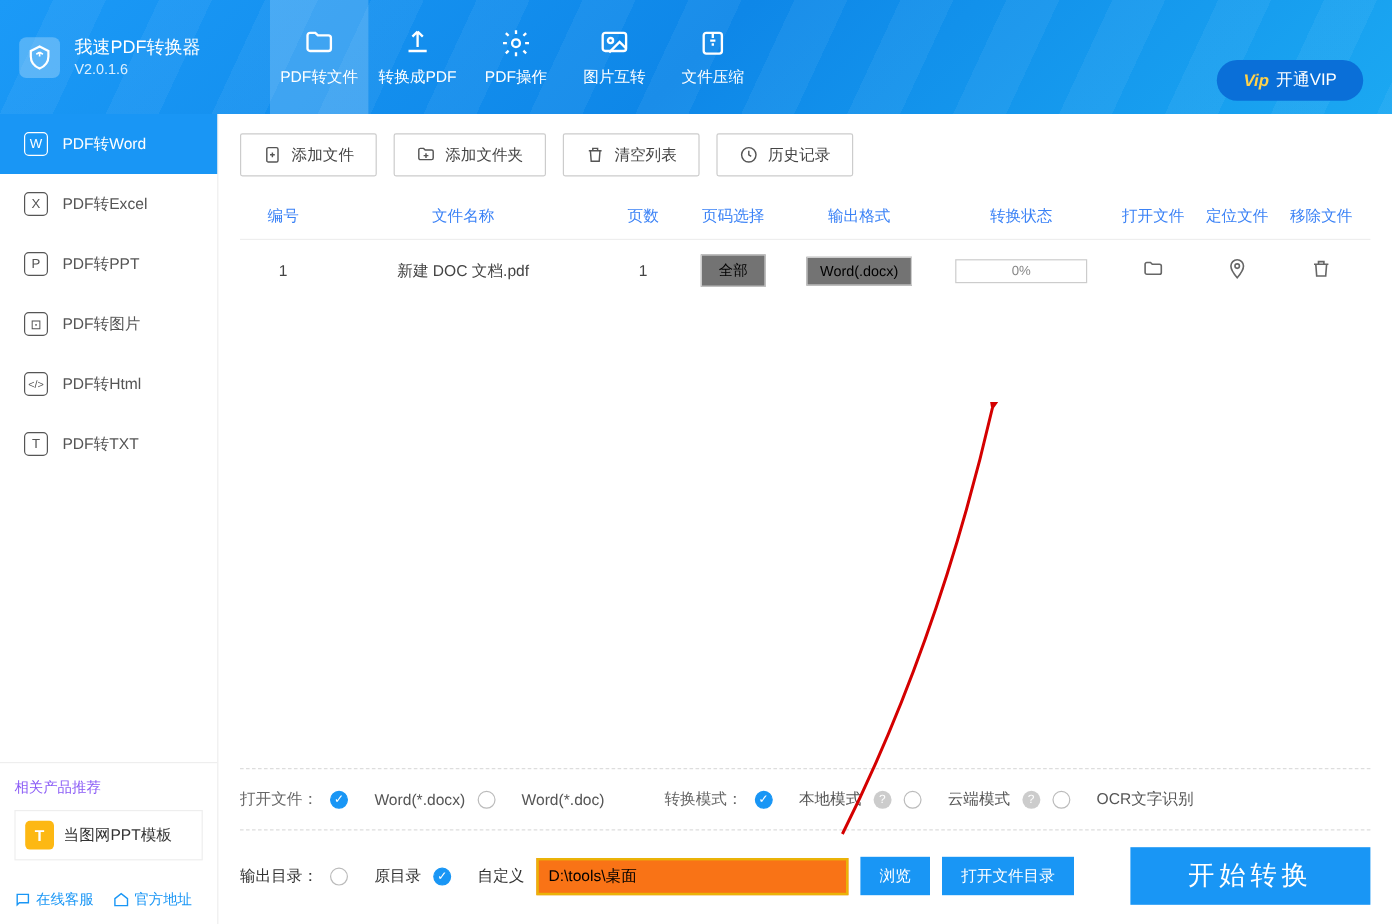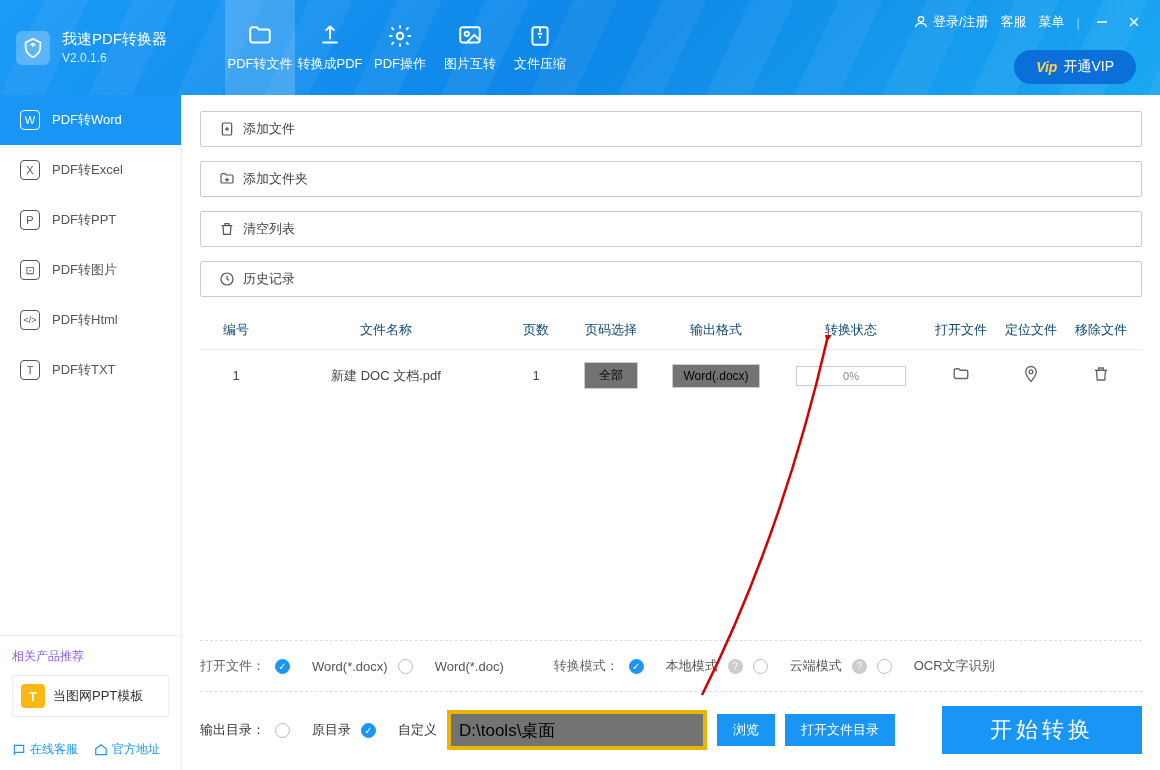--- a/index.html
+++ b/index.html
@@ -7,21 +7,21 @@
 
 
 .header { height: 95px; background: linear-gradient(135deg, #1b9af7 0%, #0e87e8 50%, #1ba8f2 100%); display: flex; align-items: stretch; position: relative; overflow: hidden; }
 .header::before { content: ""; position: absolute; top: 0; left: 0; right: 0; bottom: 0; background: repeating-linear-gradient(115deg, transparent 0 40px, rgba(255,255,255,0.05) 40px 80px); pointer-events: none; }
 .logo-block { display: flex; align-items: center; padding: 0 16px; width: 225px; position: relative; }
 .logo-icon { width: 34px; height: 34px; background: rgba(255,255,255,0.25); border-radius: 6px; display: flex; align-items: center; justify-content: center; margin-right: 12px; }
 .logo-title { color: #fff; font-size: 15px; font-weight: 500; }
 .logo-ver { color: rgba(255,255,255,0.85); font-size: 12px; margin-top: 2px; }
 
 .nav { display: flex; height: 100%; position: relative; }
-.nav-item { width: 70px; display: flex; flex-direction: column; align-items: center; justify-content: center; color: #fff; cursor: pointer; font-size: 13px; gap: 6px; }
+.nav-item { width: 82px; display: flex; flex-direction: column; align-items: center; justify-content: center; color: #fff; cursor: pointer; font-size: 13px; gap: 6px; }
 .nav-item.active { background: rgba(255,255,255,0.18); }
 .nav-icon { width: 26px; height: 26px; }
 
 .header-right { position: absolute; top: 12px; right: 16px; display: flex; align-items: center; gap: 12px; color: #fff; font-size: 13px; }
 .header-right .link { cursor: pointer; }
 .win-btn { width: 20px; height: 20px; display: inline-flex; align-items: center; justify-content: center; cursor: pointer; }
 .vip-btn { position: absolute; right: 24px; top: 50px; background: #0a6fd8; color: #fff; padding: 8px 22px; border-radius: 20px; font-size: 14px; display: flex; align-items: center; gap: 6px; cursor: pointer; }
 
 
 .body { display: flex; height: calc(100% - 95px); }
@@ -31,25 +31,25 @@
 .side-icon { width: 20px; height: 20px; display: inline-flex; align-items: center; justify-content: center; border: 1.5px solid currentColor; border-radius: 4px; font-size: 11px; font-weight: 500; }
 .side-bottom { margin-top: auto; padding: 12px; border-top: 1px solid #eee; }
 .side-b-title { color: #8b5cf6; font-size: 12px; margin-bottom: 10px; }
 .promo { display: flex; align-items: center; gap: 8px; padding: 8px; border: 1px solid #eee; cursor: pointer; font-size: 13px; }
 .promo-icon { width: 24px; height: 24px; background: #fdb813; border-radius: 4px; display: flex; align-items: center; justify-content: center; color: #fff; font-weight: bold; }
 .side-footer { display: flex; gap: 16px; padding: 12px; font-size: 12px; }
 .side-footer a { color: #1996f5; display: flex; align-items: center; gap: 4px; cursor: pointer; }
 
 
 .main { flex: 1; display: flex; flex-direction: column; padding: 16px 18px; position: relative; }
-.toolbar { display: flex; gap: 14px; margin-bottom: 14px; flex-direction: column; }
+.toolbar { display: flex; gap: 14px; margin-bottom: 14px; }
 .tbtn { border: 1px solid #ccc; background: #fff; padding: 8px 18px; display: flex; align-items: center; gap: 8px; cursor: pointer; font-size: 13px; color: #444; border-radius: 2px; }
 .tbtn svg { width: 16px; height: 16px; }
 
-.table-head { display: flex; padding: 10px 6px; color: #0c4a6e; border-bottom: 1px solid #eee; font-size: 13px; align-items: flex-end; }
+.table-head { display: flex; padding: 10px 6px; color: #3b82f6; border-bottom: 1px solid #eee; font-size: 13px; align-items: flex-end; }
 .table-row { display: flex; padding: 12px 6px; align-items: center; font-size: 13px; color: #444; }
 .col-id { width: 60px; text-align: center; }
 .col-name { width: 240px; text-align: center; }
 .col-pages { width: 60px; text-align: center; }
 .col-sel { width: 90px; text-align: center; }
 .col-fmt { width: 120px; text-align: center; }
 .col-status { width: 150px; text-align: center; }
 .col-open { width: 70px; text-align: center; }
 .col-locate { width: 70px; text-align: center; }
 .col-remove { width: 70px; text-align: center; }
@@ -61,21 +61,21 @@
 .bottom-panel { margin-top: auto; }
 .opt-row { display: flex; align-items: center; gap: 10px; padding: 16px 0; color: #555; border-top: 1px dashed #ddd; }
 .opt-row .label { color: #666; }
 .radio { display: inline-flex; align-items: center; gap: 22px; cursor: pointer; }
 .radio-dot { width: 15px; height: 15px; border: 1.5px solid #bbb; border-radius: 50%; display: inline-flex; align-items: center; justify-content: center; }
 .radio.checked .radio-dot { border-color: #1996f5; background: #1996f5; }
 .radio.checked .radio-dot::after { content: "✓"; color: #fff; font-size: 10px; }
 .help-icon { width: 15px; height: 15px; border-radius: 50%; background: #ccc; color: #fff; font-size: 10px; display: inline-flex; align-items: center; justify-content: center; }
 
 .output-row { display: flex; align-items: center; gap: 10px; padding: 14px 0 0 0; border-top: 1px dashed #ddd; }
-.path-input { flex: 0 0 260px; border: 4px solid #eab308; padding: 6px 8px; background: #737373; font-size: 17px; }
+.path-input { flex: 0 0 260px; border: 2px solid #eab308; padding: 6px 8px; background: #f97316; font-size: 13px; }
 .blue-btn { background: #1996f5; color: #fff; border: none; padding: 7px 16px; cursor: pointer; font-size: 13px; }
 .start-btn { margin-left: auto; background: #1996f5; color: #fff; border: none; width: 200px; height: 48px; font-size: 22px; cursor: pointer; letter-spacing: 4px; }
 
 .ico { width: 18px; height: 18px; display: inline-block; }
 </style>
 </head>
 <body>
 
 <div class="header">
   <div class="logo-block">
@@ -121,43 +121,20 @@
     </div>
     <div class="nav-item">
       <svg class="nav-icon" viewBox="0 0 24 24" fill="none" stroke="#fff" stroke-width="1.8">
           <rect x="5" y="4" width="14" height="16" rx="2"></rect>
           <path d="M12 4v4M10 10h4M12 12v2"></path>
         </svg>
       <span>文件压缩</span>
     </div>
   </div>
 
-  <div class="header-right">
-    <span class="link" style="display:flex;align-items:center;gap:4px">
-      <svg width="16" height="16" viewBox="0 0 24 24" fill="none" stroke="#fff" stroke-width="2">
-          <circle cx="12" cy="8" r="4"></circle>
-          <path d="M4 20c0-4 4-6 8-6s8 2 8 6"></path>
-        </svg>
-      <span>登录/注册</span>
-    </span>
-    <span class="link">客服</span>
-    <span class="link">菜单</span>
-    <span style="color:rgba(255,255,255,0.5)">|</span>
-    <span class="win-btn">
-        <svg width="14" height="14" viewBox="0 0 14 14">
-          <line x1="2" y1="7" x2="12" y2="7" stroke="#fff" stroke-width="1.5"></line>
-        </svg>
-      </span>
-    <span class="win-btn">
-        <svg width="14" height="14" viewBox="0 0 14 14">
-          <line x1="3" y1="3" x2="11" y2="11" stroke="#fff" stroke-width="1.5"></line>
-          <line x1="11" y1="3" x2="3" y2="11" stroke="#fff" stroke-width="1.5"></line>
-        </svg>
-      </span>
-  </div>
 
   <div class="vip-btn">
     <span style="font-style:italic;font-weight:bold;color:#ffd24a">Vip</span>
     <span>开通VIP</span>
   </div>
 </div>
 
 <div class="body">
   <div class="sidebar">
     <div class="side-item active">

